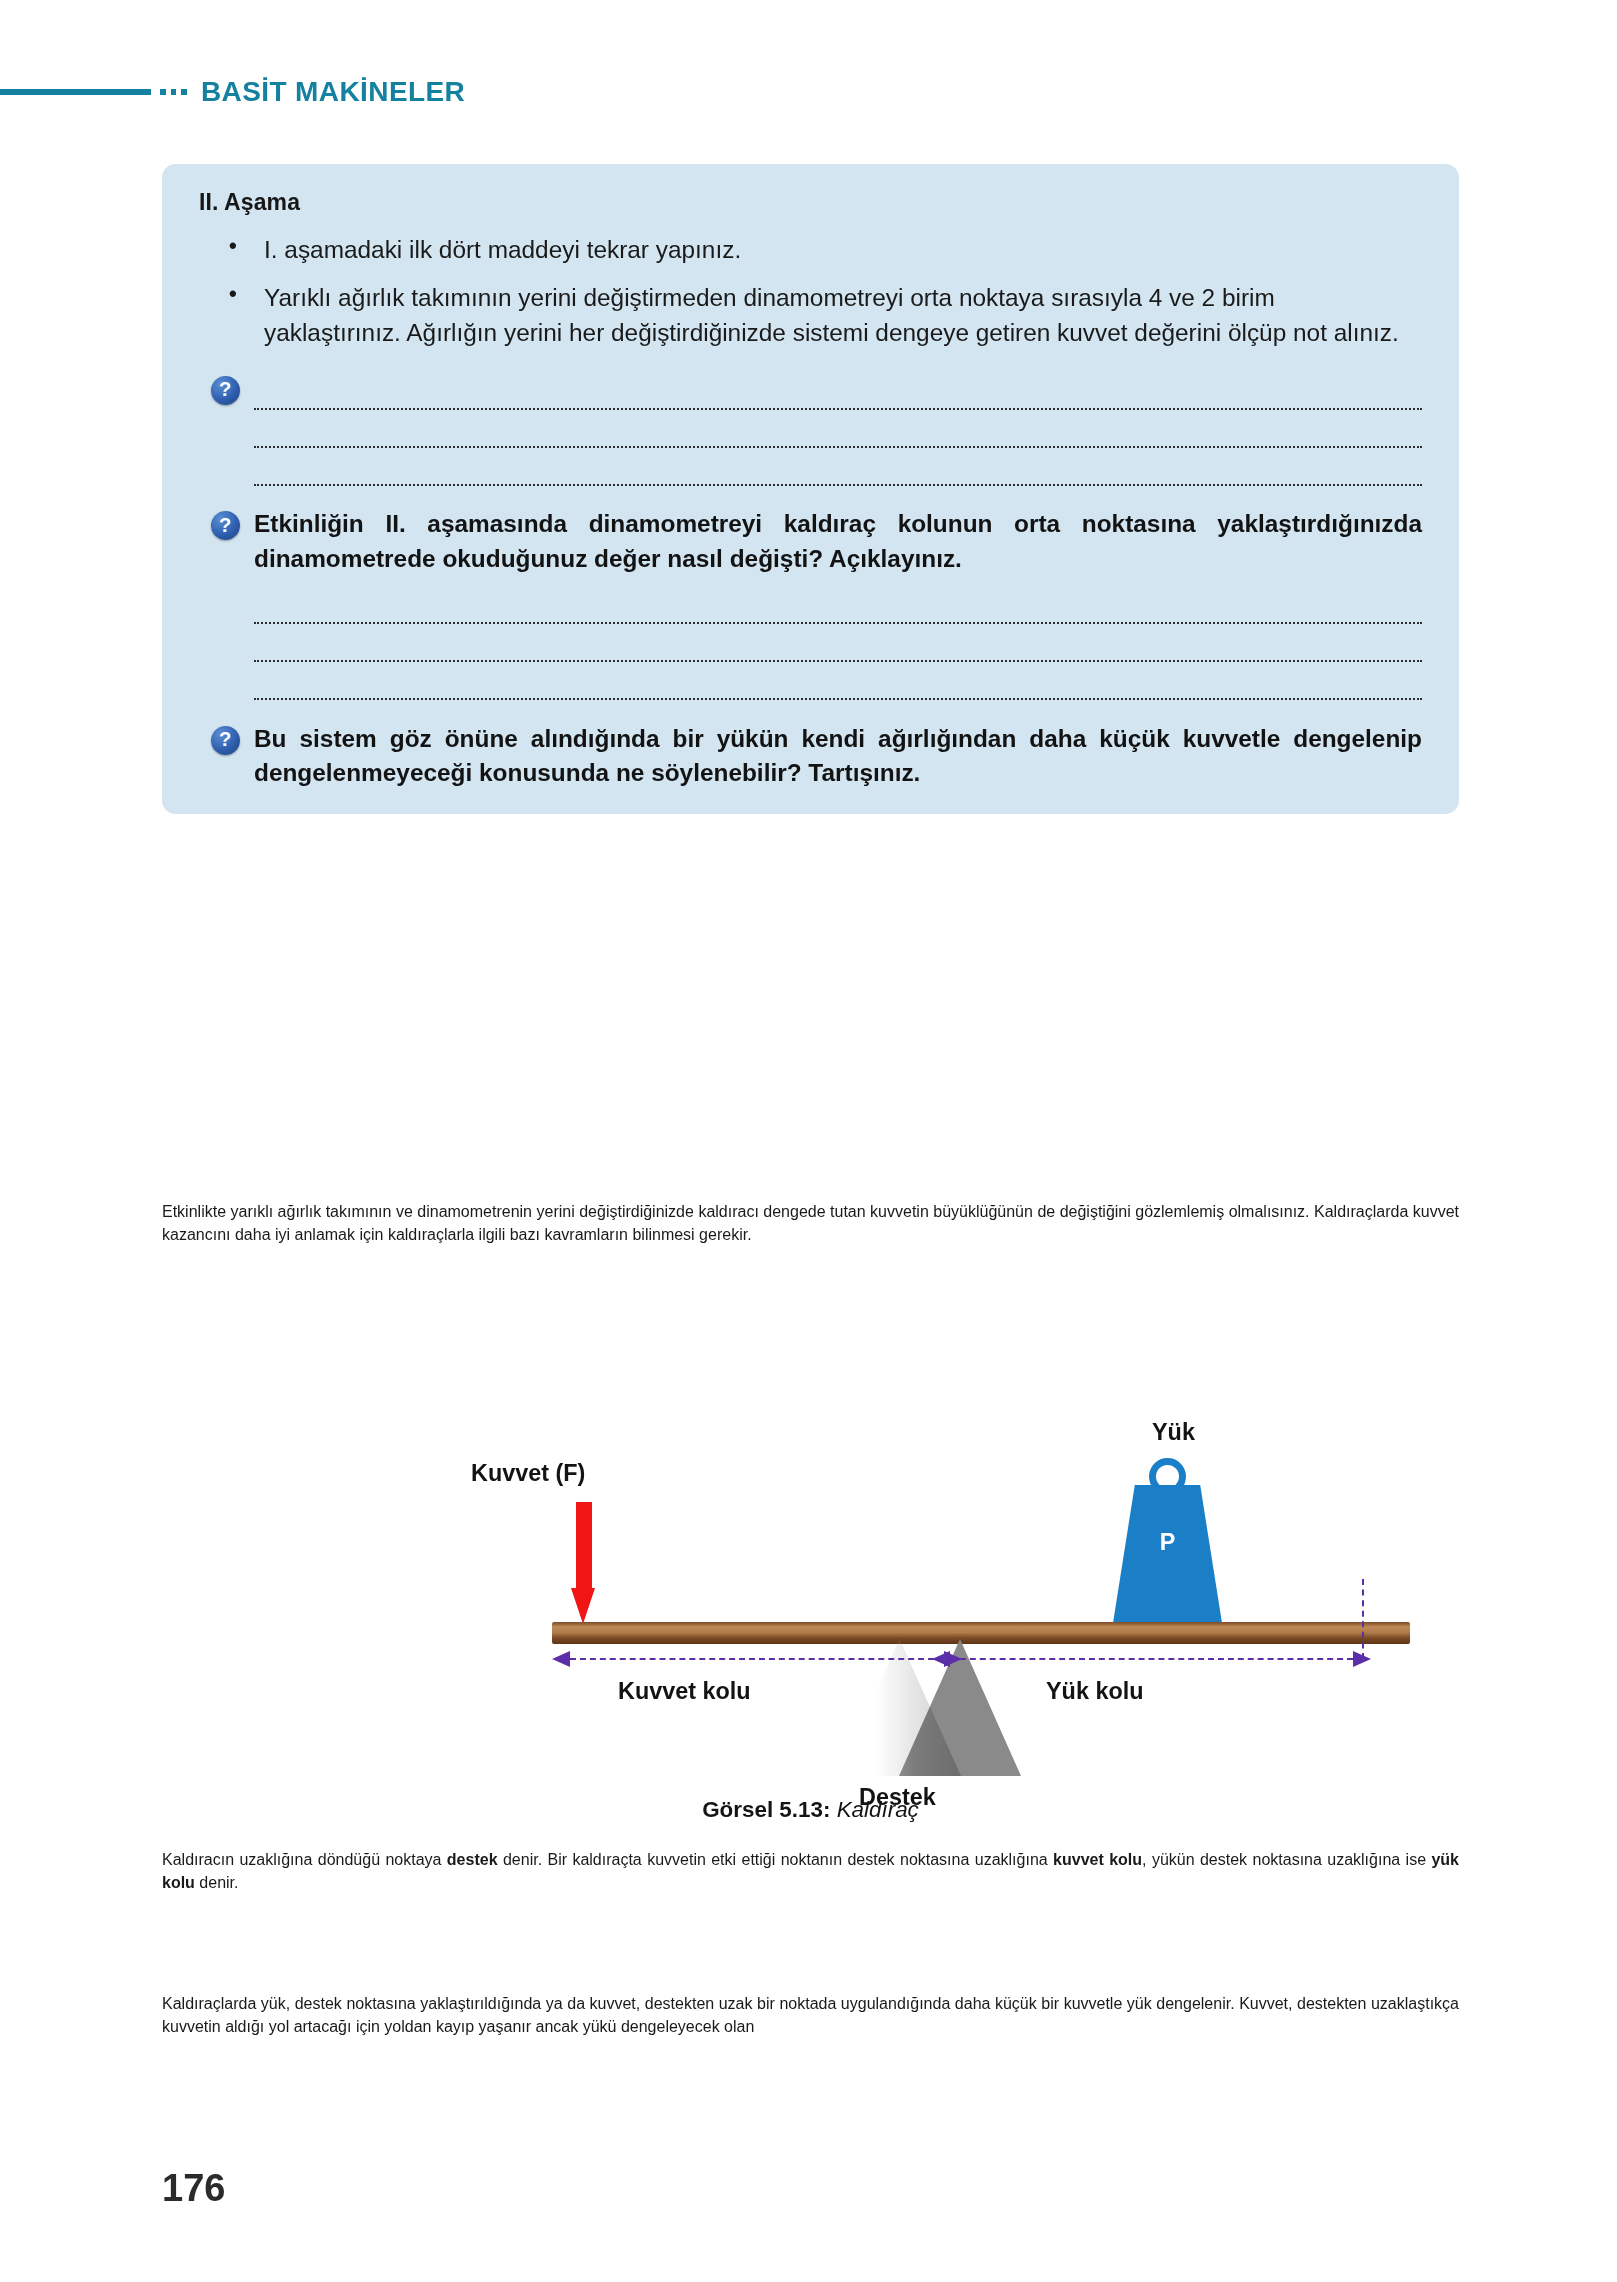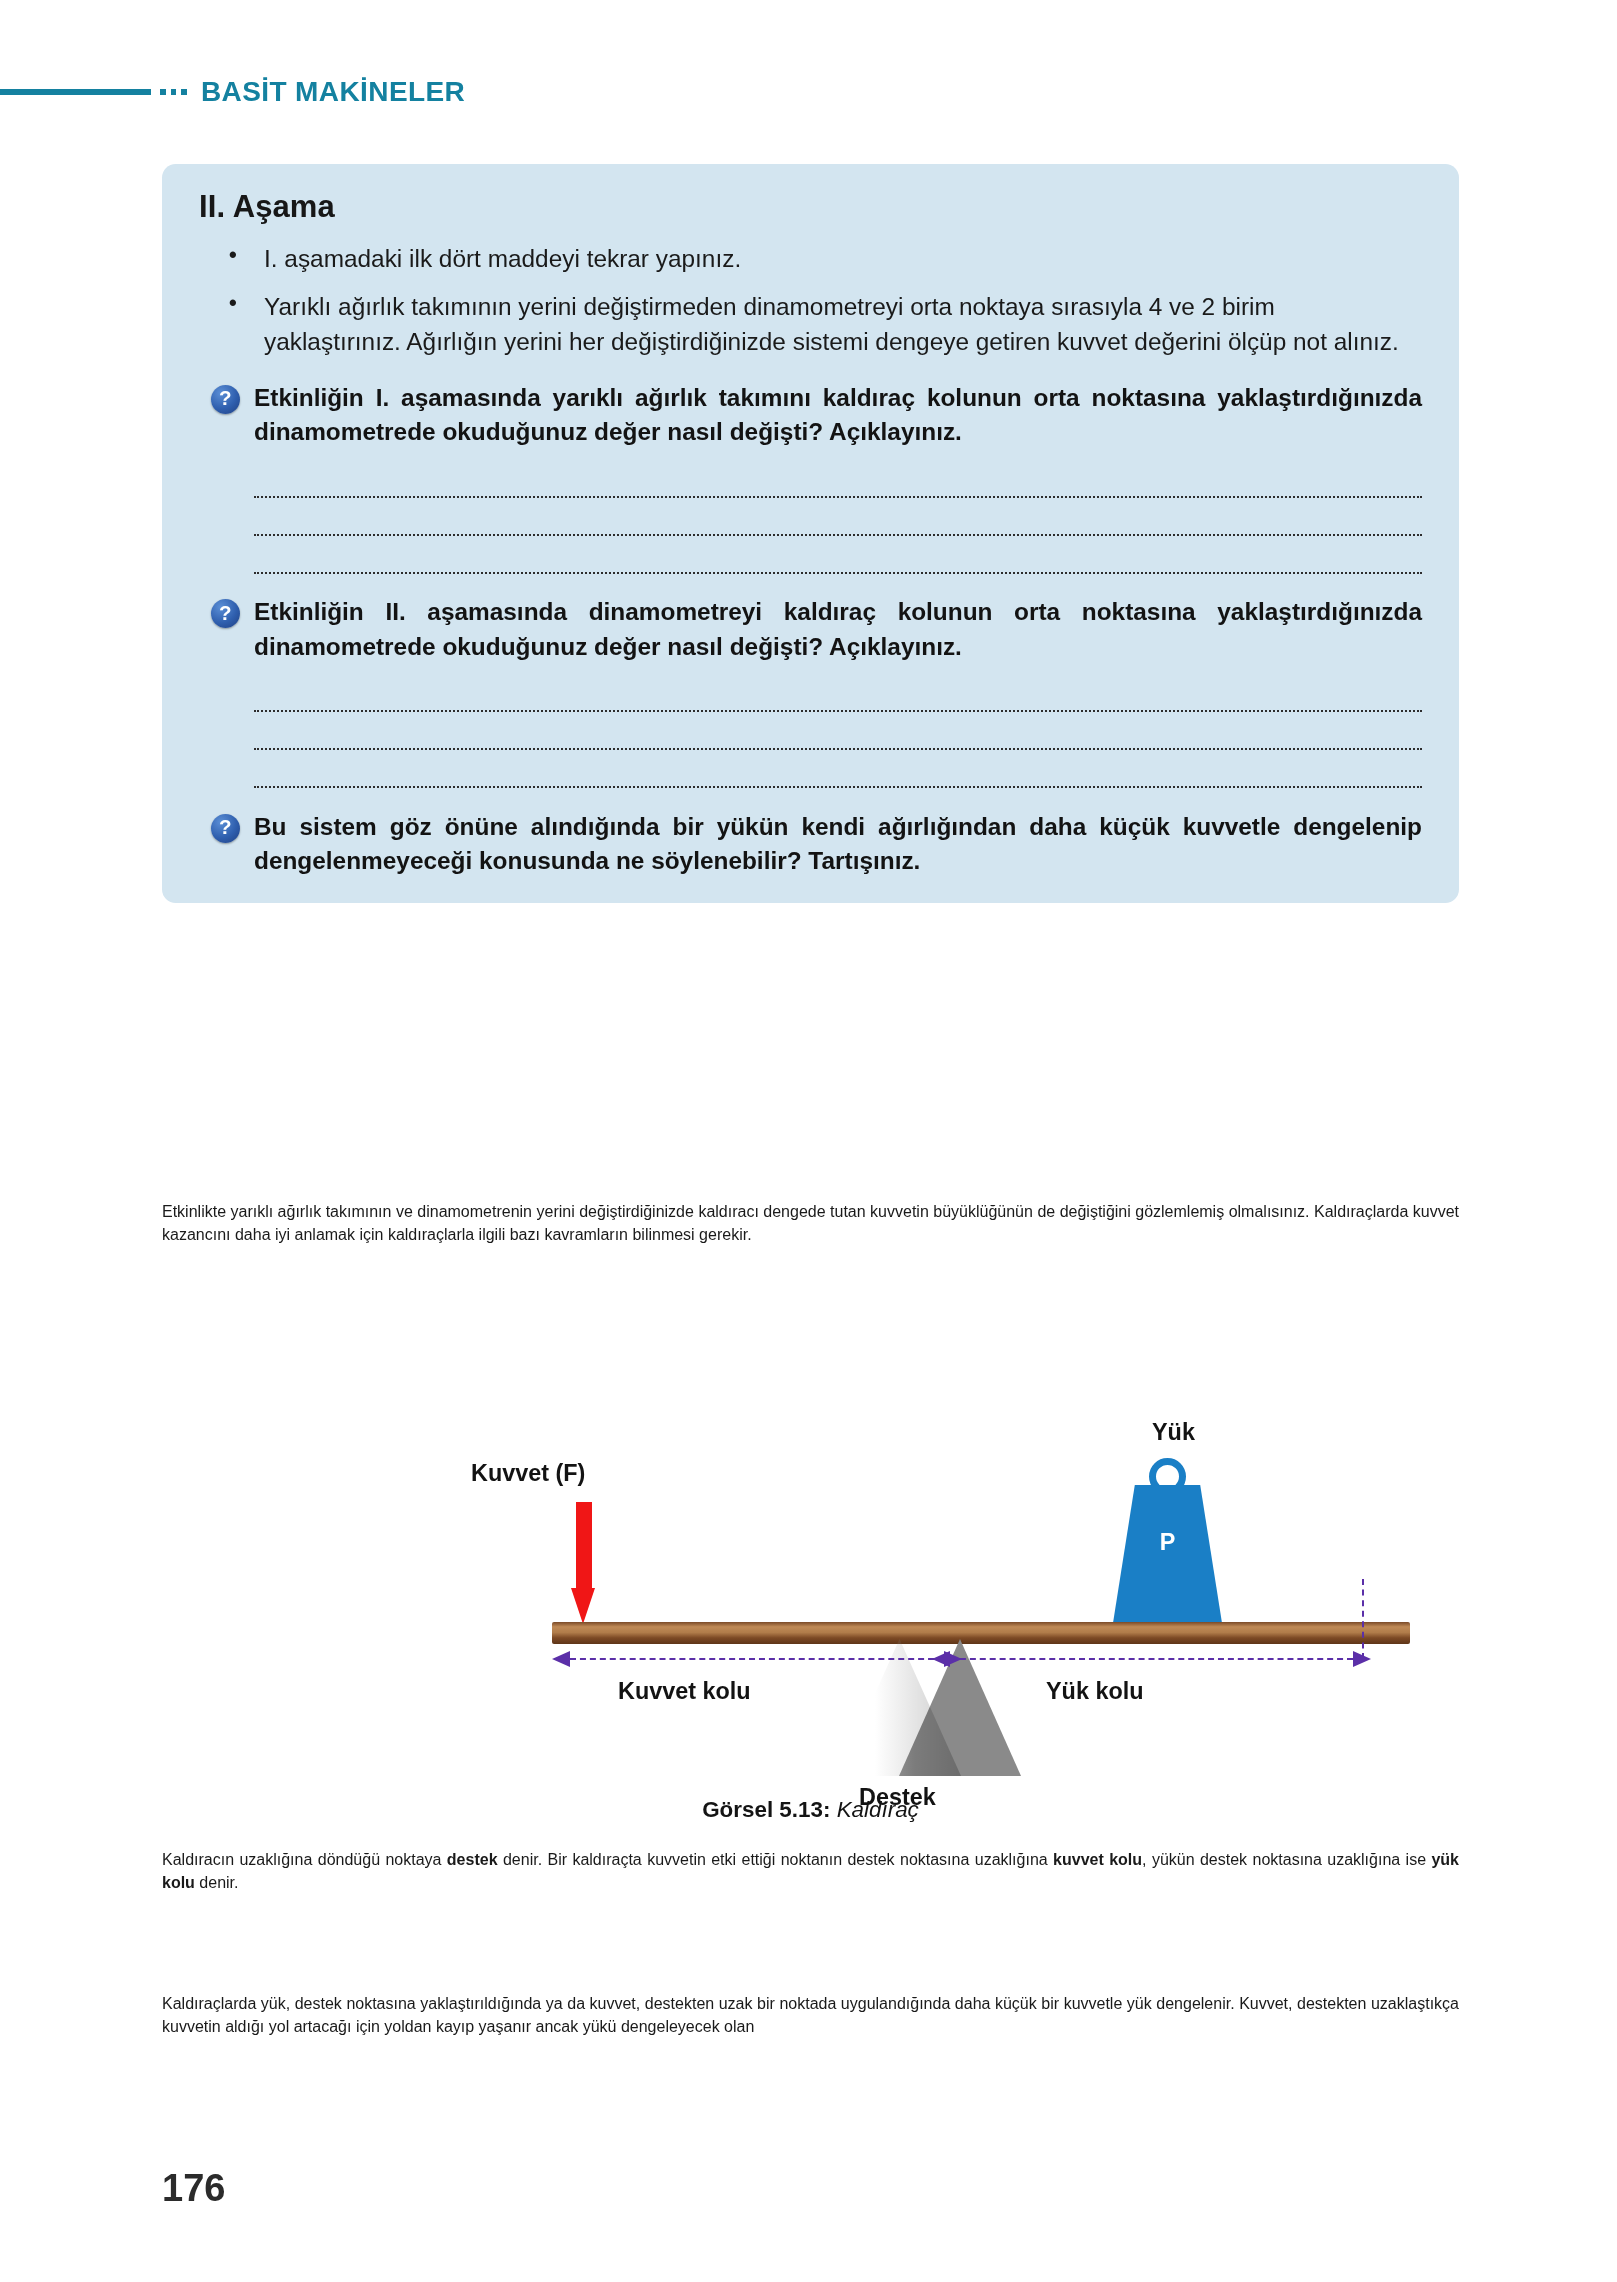--- a/index.html
+++ b/index.html
@@ -61,21 +61,21 @@
     position: absolute;
     left: 162px;
     top: 164px;
     width: 1297px;
     background: #d3e5f0;
     border-radius: 13.7px;
     padding: 25px 37px 23.4px 37px;
     box-sizing: border-box;
   }
   .stage-title {
-    font-size: 31px;
+    font-size: 23px;
     font-weight: bold;
     color: #171717;
     margin: 0 0 13.7px 0;
     letter-spacing: 0.1px;
   }
   .bullet-list {
     margin: 16px;
     padding: 0;
     list-style: none;
   }
@@ -355,21 +355,20 @@
 
     <ul class="bullet-list">
       <li class="bullet-item">I. aşamadaki ilk dört maddeyi tekrar yapınız.</li>
       <li class="bullet-item">Yarıklı ağırlık takımının yerini değiştirmeden dinamometreyi orta noktaya sırasıyla 4 ve 2 birim yaklaştırınız. Ağırlığın yerini her değiştirdiğinizde sistemi dengeye getiren kuvvet değerini ölçüp not alınız.</li>
     </ul>
 
     <div class="question-block">
       <div class="q-icon">
           <span>?</span>
         </div>
-      <p class="question-text">Etkinliğin I. aşamasında yarıklı ağırlık takımını kaldıraç kolunun orta noktasına yaklaştırdığınızda dinamometrede okuduğunuz değer nasıl değişti? Açıklayınız.</p>
       <div class="answer-lines">
         <div class="dotline"></div>
         <div class="dotline"></div>
         <div class="dotline"></div>
       </div>
     </div>
 
     <div class="question-block">
       <div class="q-icon">
           <span>?</span>

